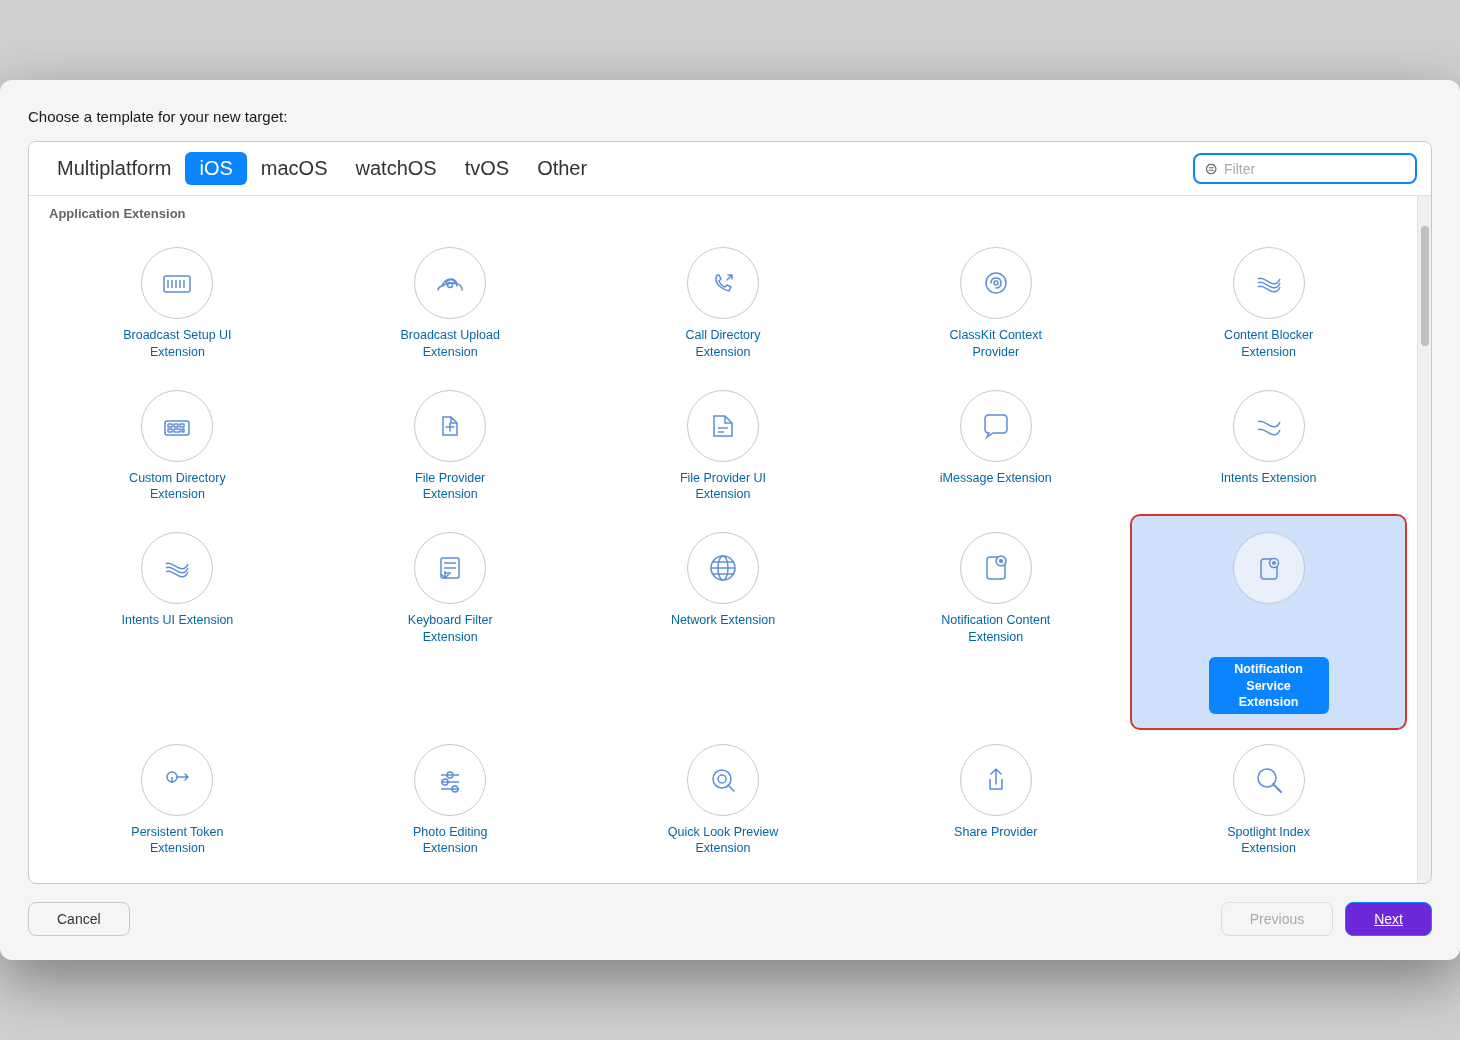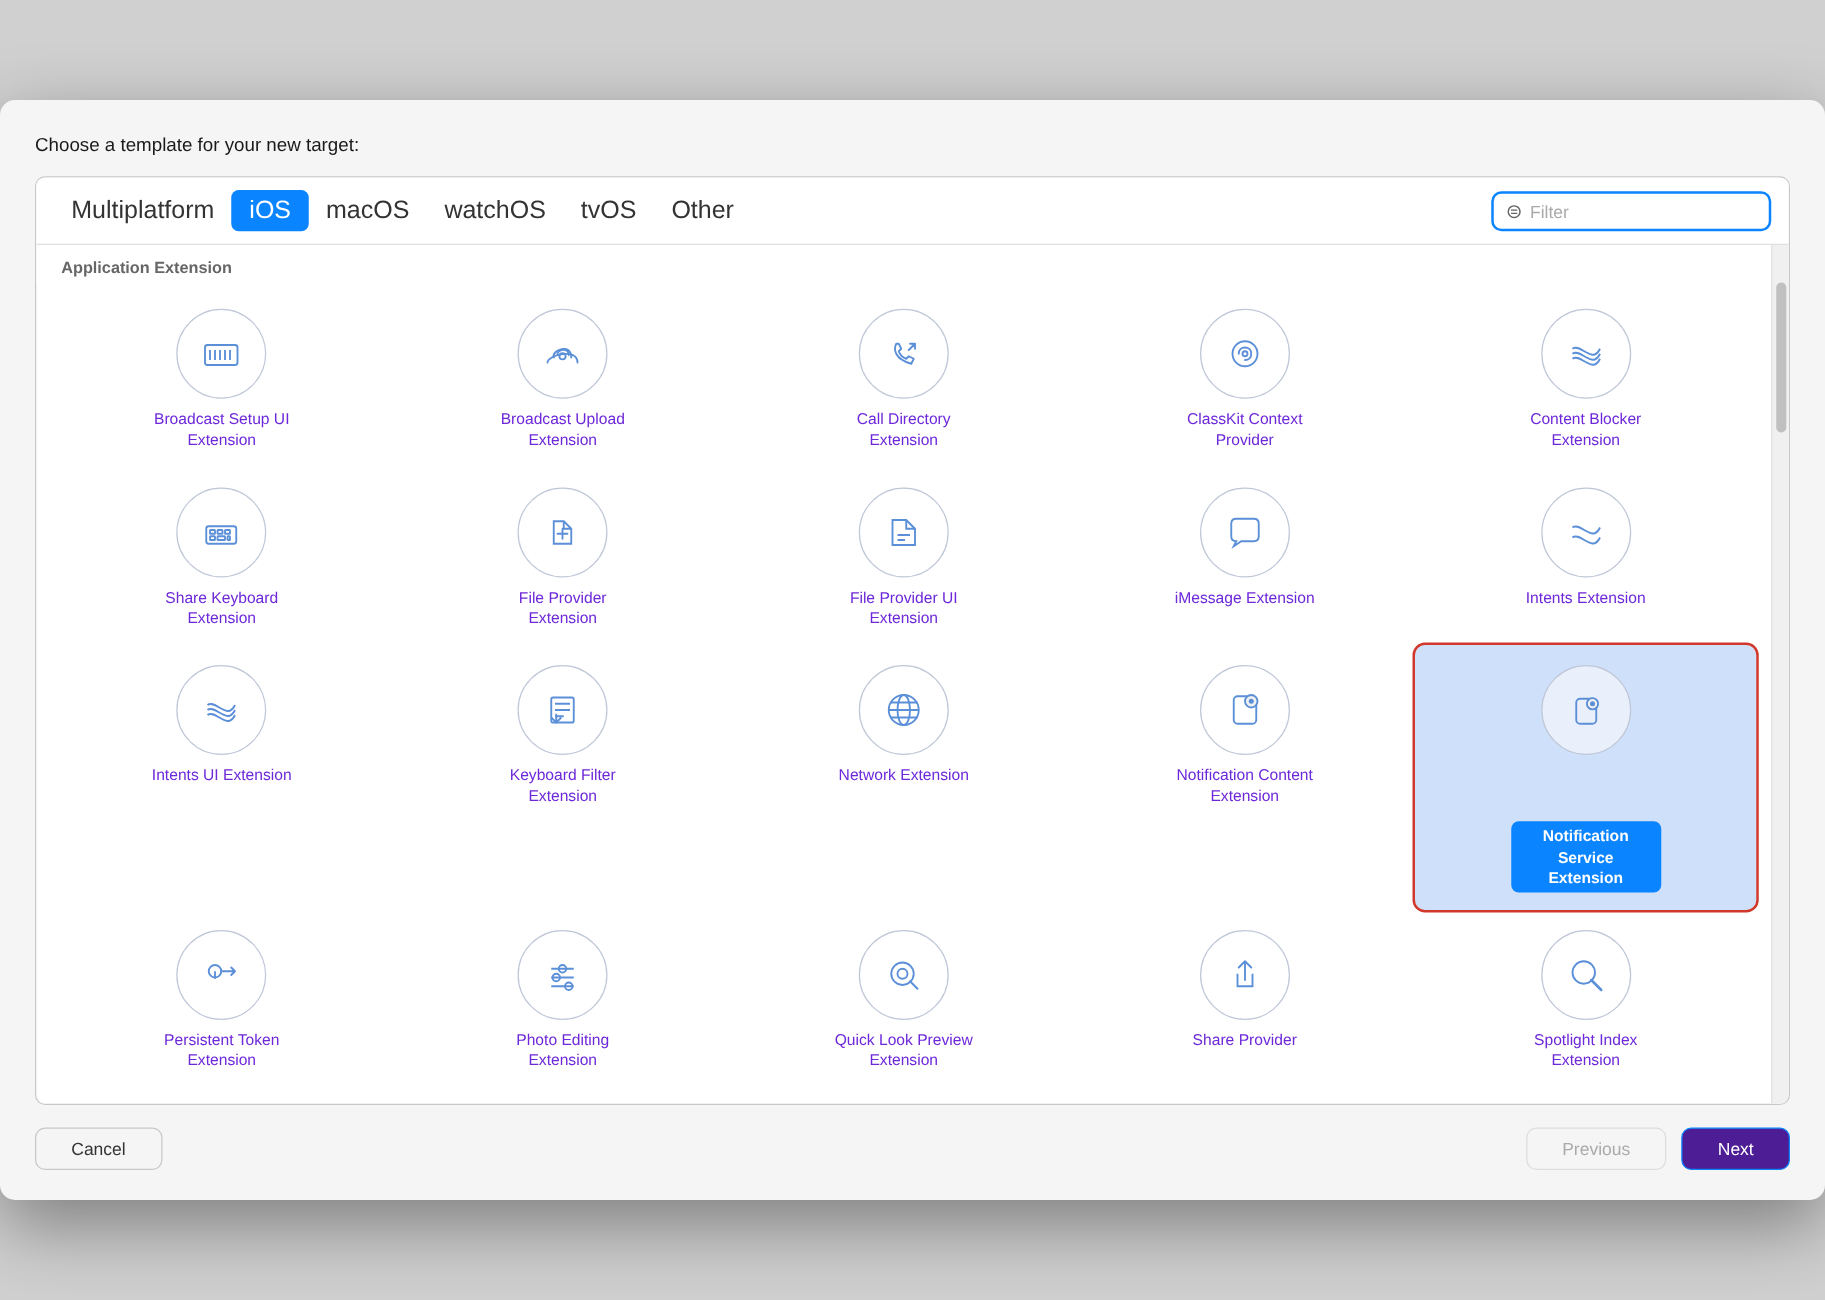--- a/index.html
+++ b/index.html
@@ -138,21 +138,21 @@
     }
     .grid-item.selected .item-icon-wrap {
       background: #eaf0fb;
     }
     .item-icon-wrap svg {
       width: 38px;
       height: 38px;
     }
     .item-label {
       font-size: 12.5px;
-      color: #6d28d9;
+      color: #0369a1;
       line-height: 1.3;
       max-width: 120px;
     }
 
     
     .scrollbar-track {
       width: 14px;
       background: #f0f0f0;
       border-left: 1px solid #e0e0e0;
       position: relative;
@@ -178,23 +178,24 @@
       padding: 8px 28px;
       border-radius: 8px;
       font-size: 14px;
       font-weight: 500;
       cursor: pointer;
       border: 1.5px solid #c8c8c8;
       background: #f5f5f5;
       color: #333;
     }
     .btn-primary {
-      background: #4c1d95;
+      background: #6d28d9;
       color: #fff;
       border-color: #0a84ff;
+      text-decoration: underline;
     }
     .btn-disabled {
       color: #aaa;
       background: #f5f5f5;
       border-color: #ddd;
       cursor: default;
     }
     .footer-right {
       display: flex;
       gap: 12px;
@@ -290,21 +291,21 @@
               <svg viewBox="0 0 38 38" fill="none" stroke="#5b8fd8" stroke-width="1.5">
                 <rect x="7" y="14" width="24" height="14" rx="2"></rect>
                 <rect x="10" y="17" width="4" height="3" rx="0.5"></rect>
                 <rect x="16" y="17" width="4" height="3" rx="0.5"></rect>
                 <rect x="22" y="17" width="4" height="3" rx="0.5"></rect>
                 <rect x="10" y="22" width="4" height="3" rx="0.5"></rect>
                 <rect x="16" y="22" width="6" height="3" rx="0.5"></rect>
                 <rect x="24" y="22" width="2" height="3" rx="0.5"></rect>
               </svg>
             </div>
-            <div class="item-label">Share Keyboard Extension</div>
+            <div class="item-label">Custom Directory Extension</div>
           </div>
 
           <div class="grid-item">
             <div class="item-icon-wrap">
               <svg viewBox="0 0 38 38" fill="none" stroke="#5b8fd8" stroke-width="1.5">
                 <path d="M12 10 L20 10 L26 16 L26 28 L12 28 Z"></path>
                 <path d="M20 10 L20 16 L26 16"></path>
                 <path d="M15 20 L23 20 M19 16 L19 24" stroke-linecap="round"></path>
               </svg>
             </div>

